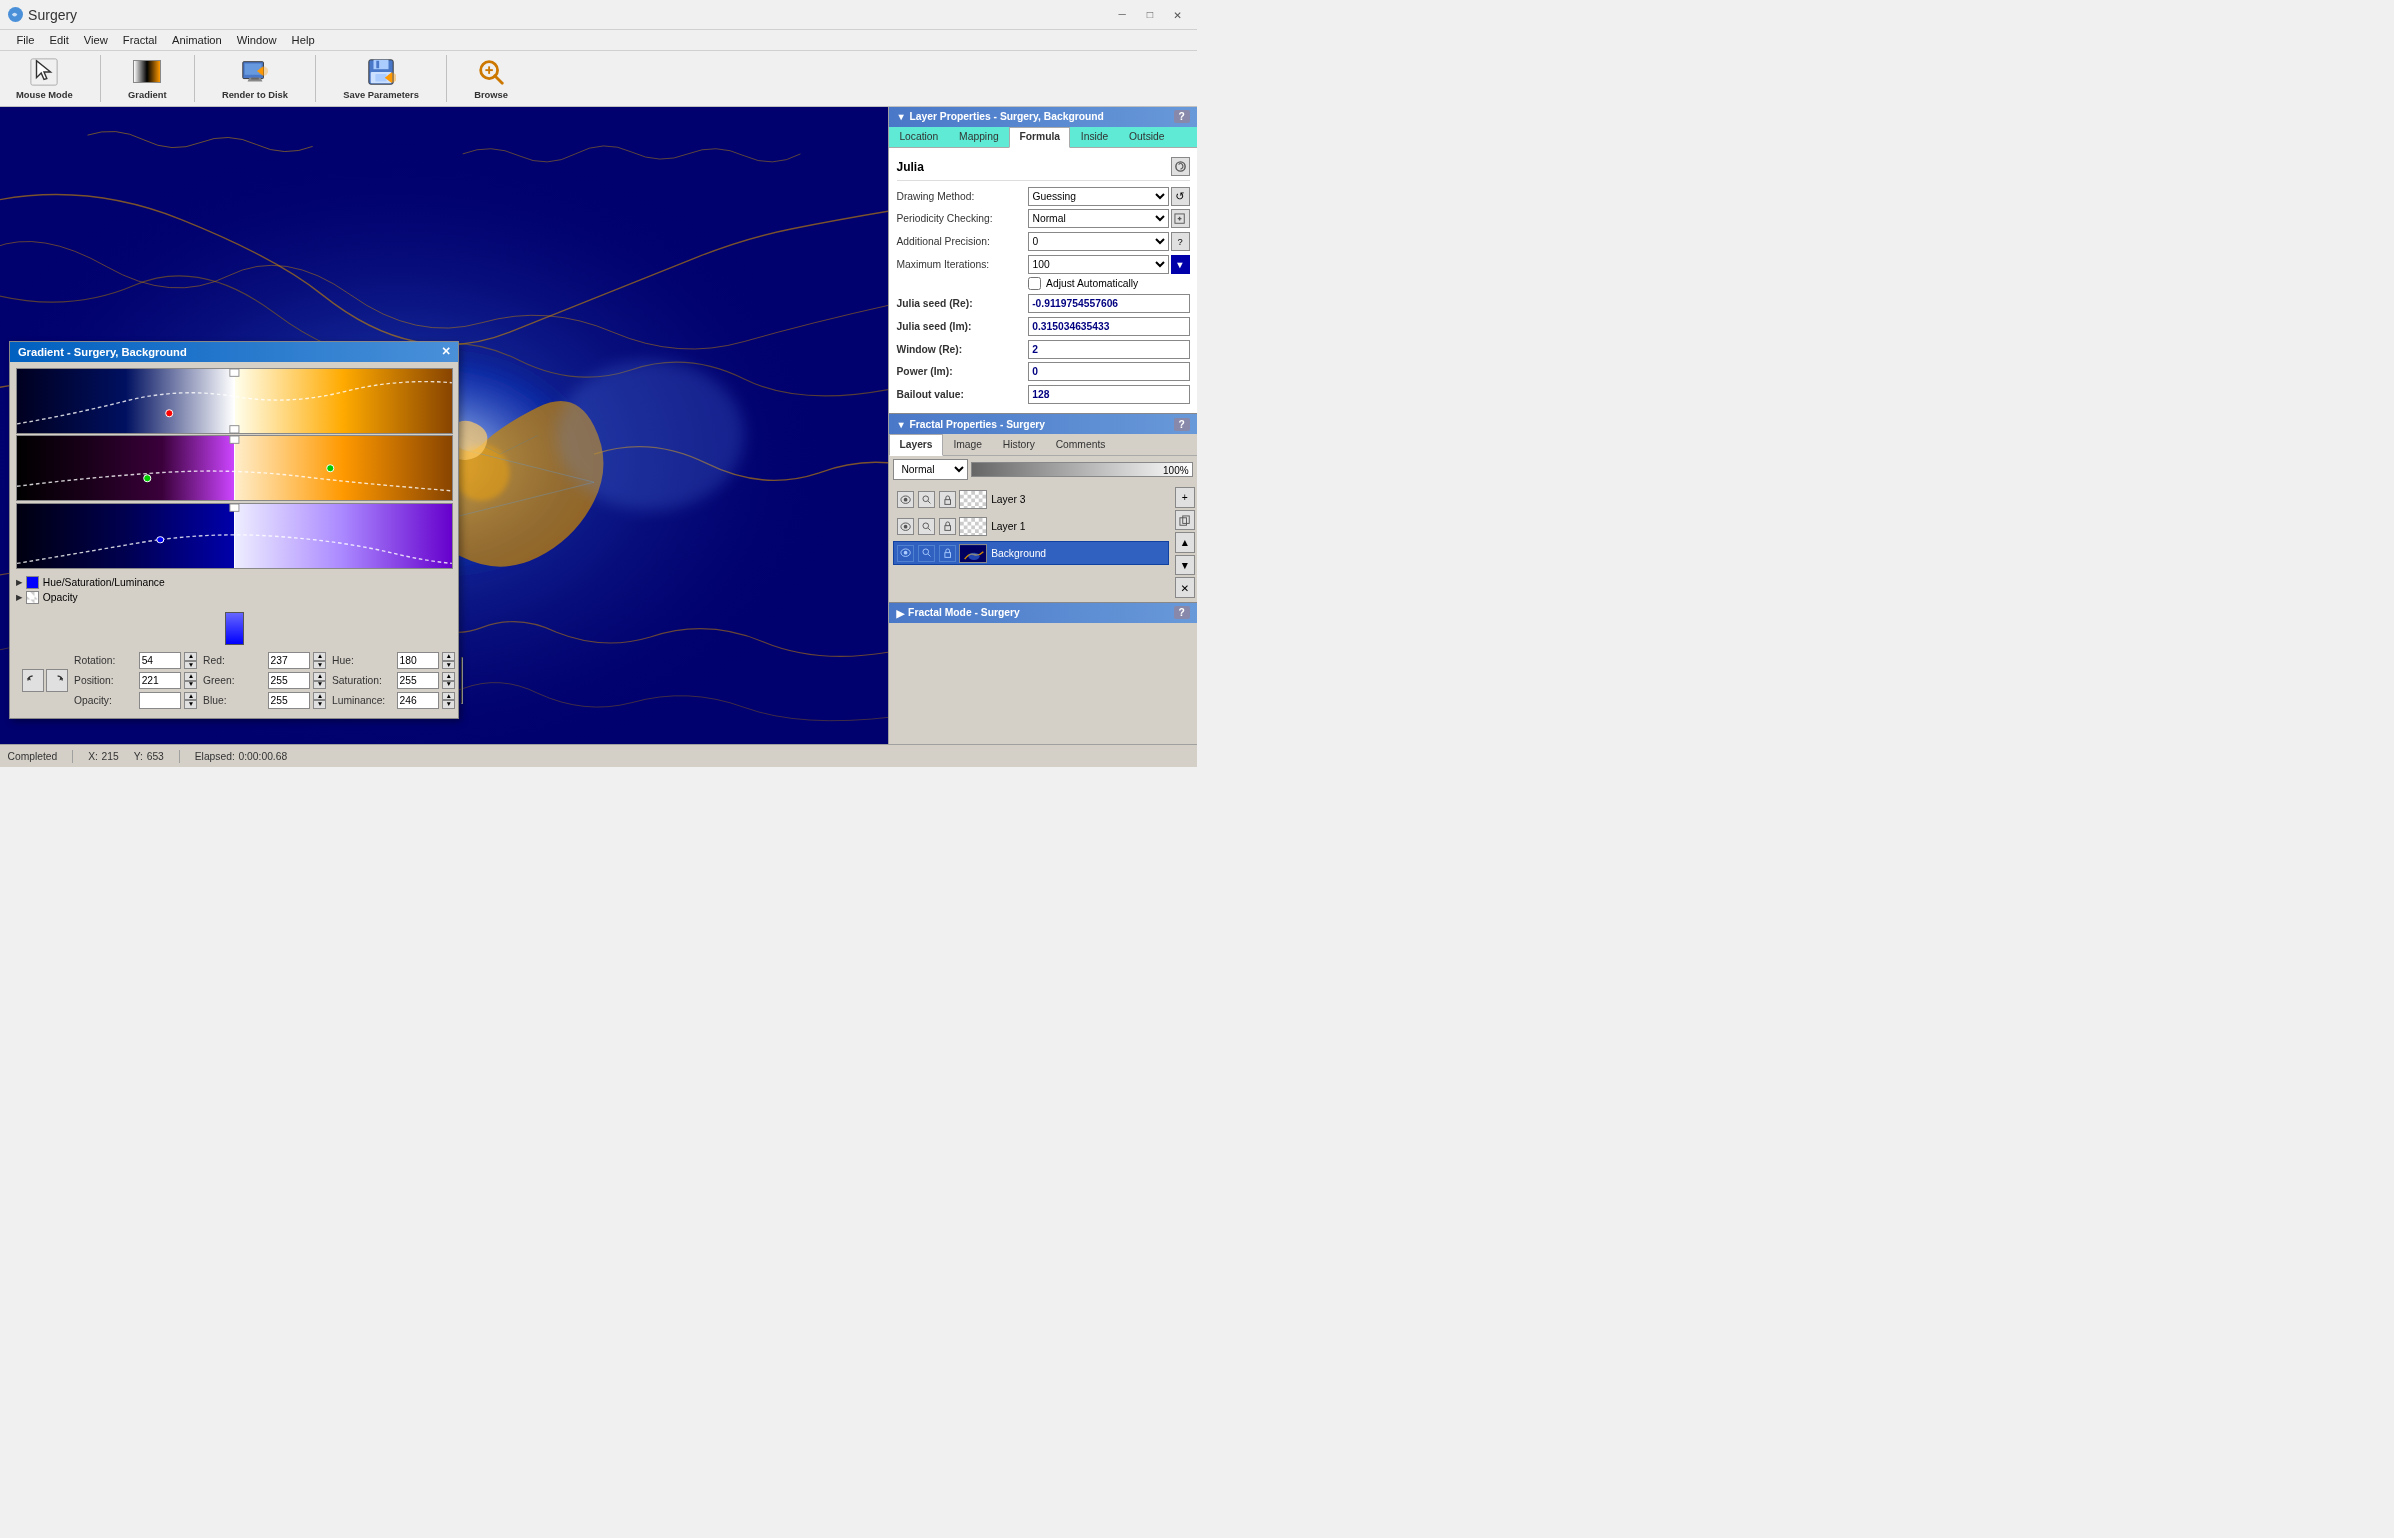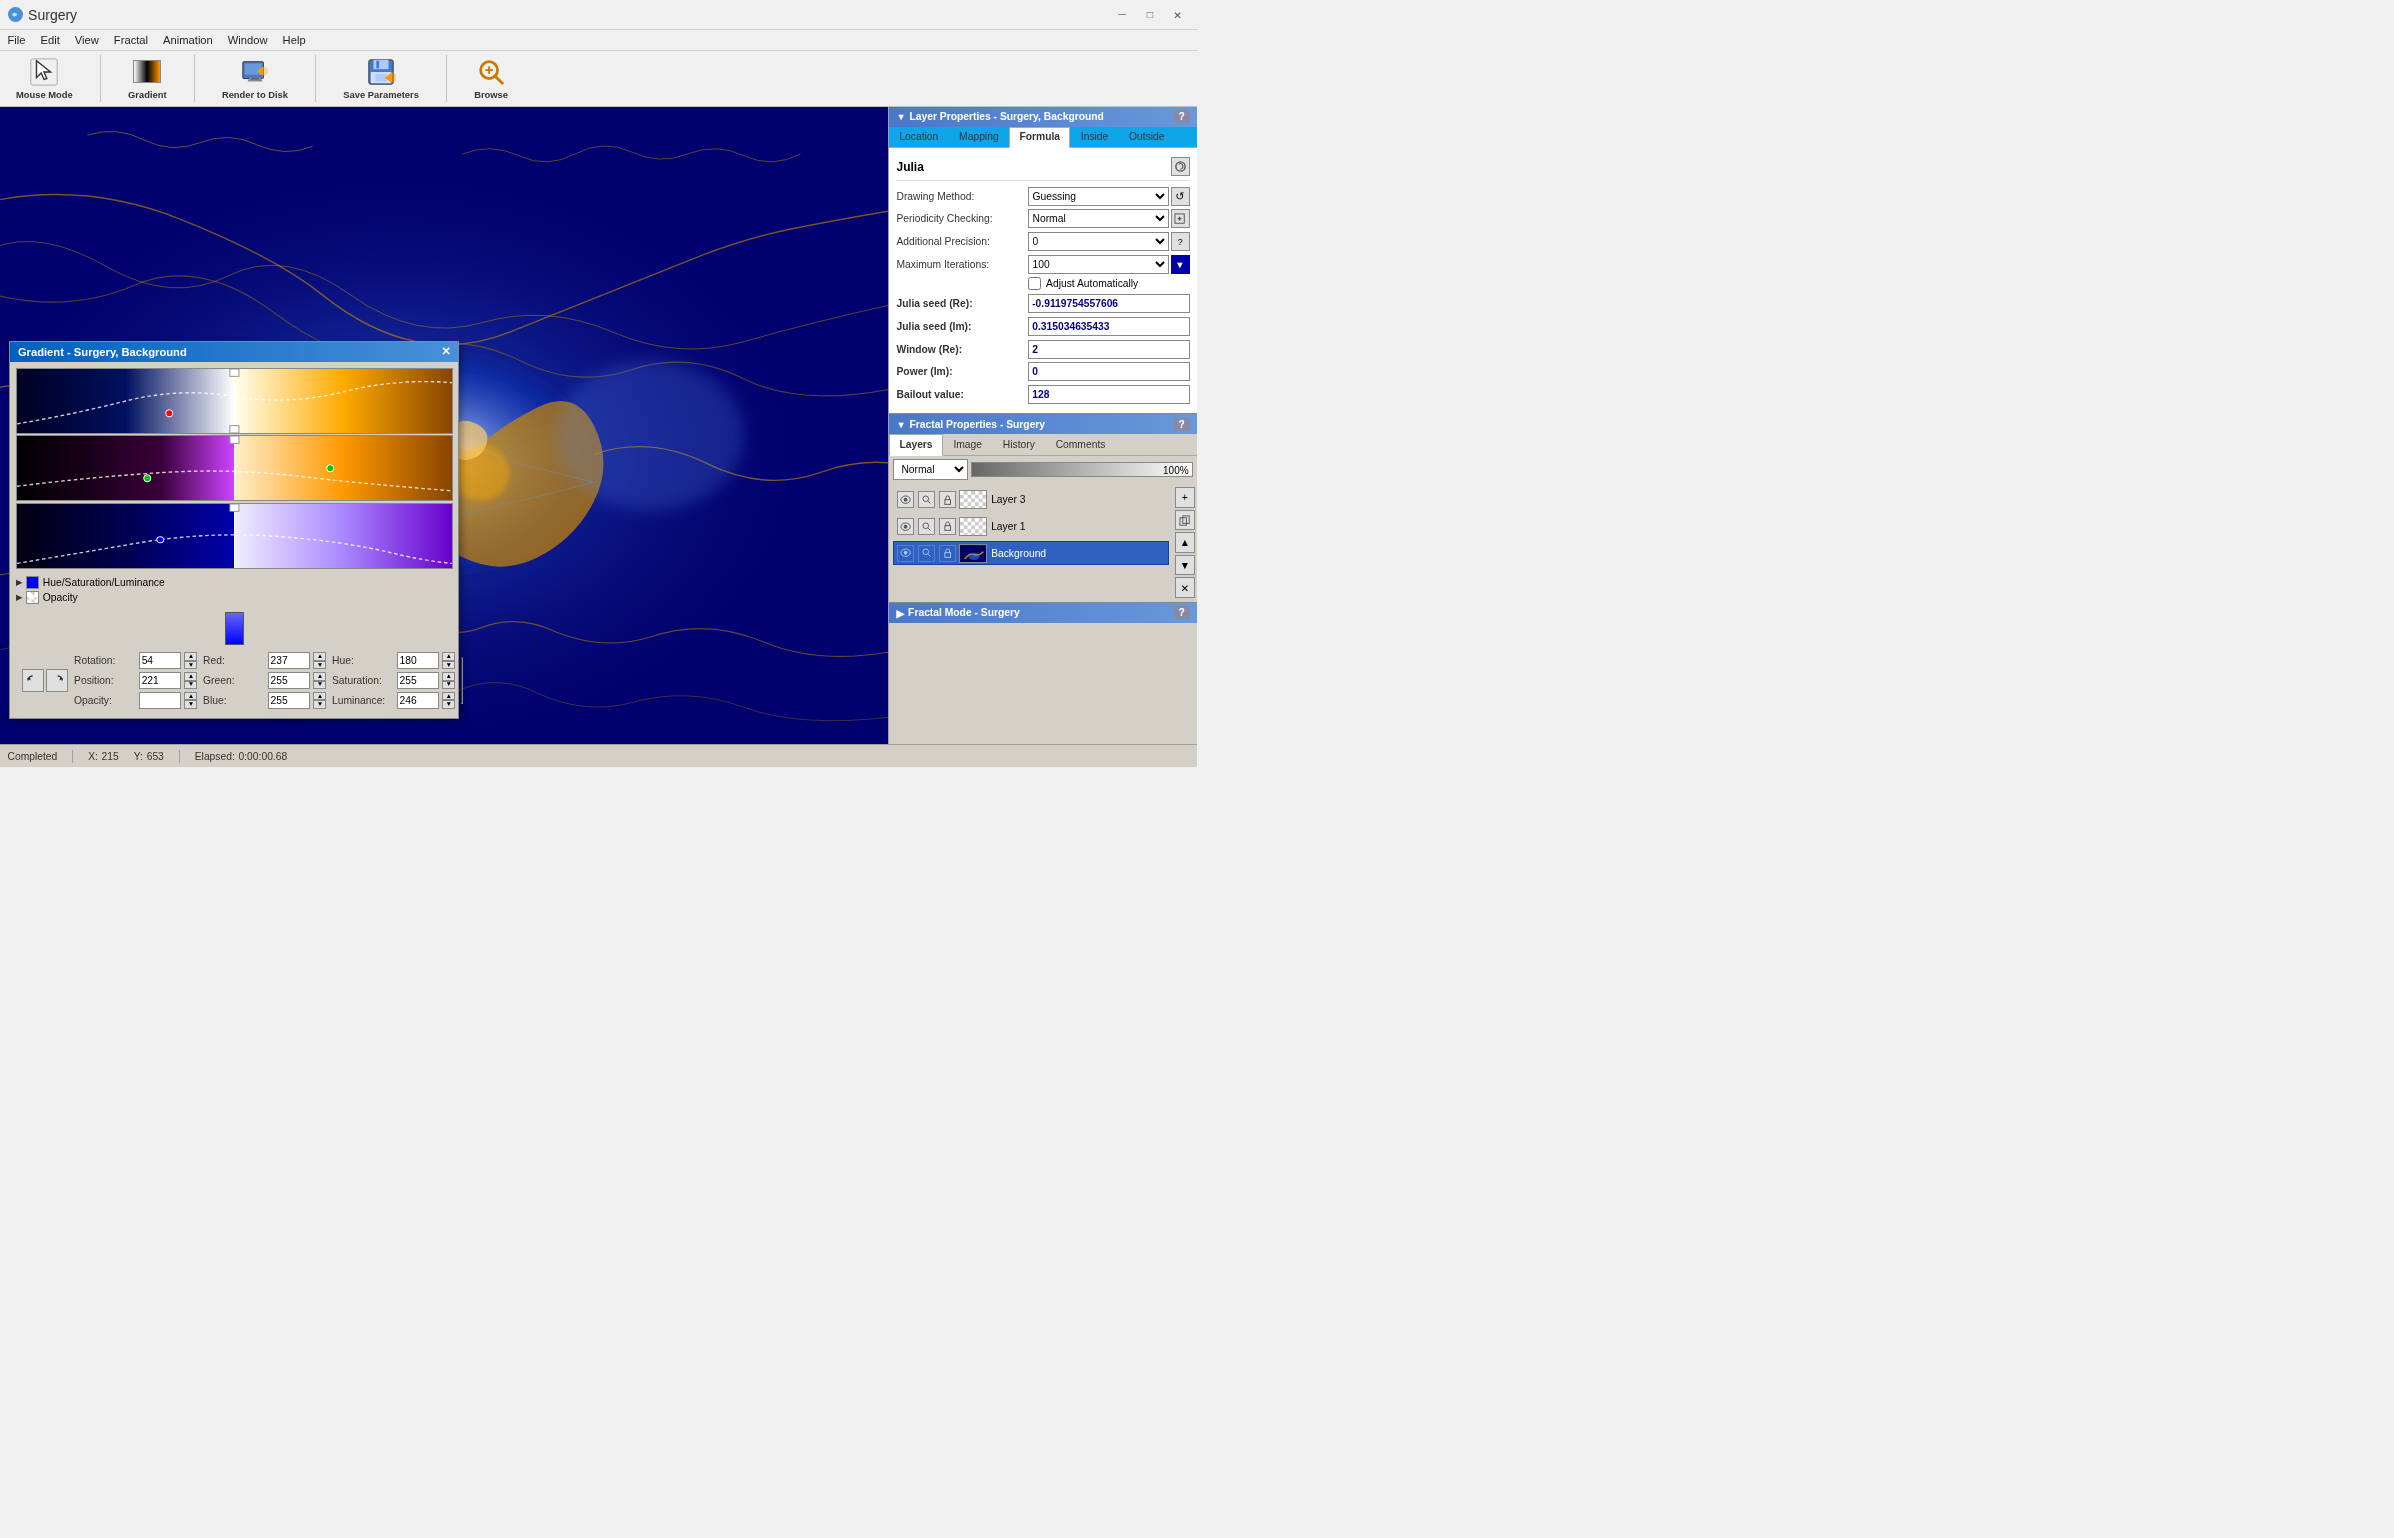--- a/index.html
+++ b/index.html
@@ -6,21 +6,21 @@
     body { font-family: 'Segoe UI', Arial, sans-serif; font-size: 11.2px; background: #f0f0f0; overflow: hidden; width: 1197px; height: 769px; }
 
     
     .title-bar { display: flex; align-items: center; background: #f0f0f0; height: 30px; padding: 0 7.5px; border-bottom: 0.9px solid #d0d0d0; }
     .title-bar-icon { width: 15px; height: 15px; margin-right: 5.6px; background: #4a90d9; border-radius: 50%; display: flex; align-items: center; justify-content: center; }
     .title-bar-title { font-size: 14px; color: #333; flex: 1; }
     .title-bar-controls { display: flex; gap: 3.7px; }
     .title-btn { width: 24px; height: 19px; border: none; background: transparent; cursor: pointer; font-size: 10.3px; display: flex; align-items: center; justify-content: center; color: #555; }
 
     
-    .menu-bar { display: flex; background: #f0f0f0; height: 20.6px; align-items: center; border-bottom: 0.9px solid #d0d0d0; padding: 0 0; }
+    .menu-bar { display: flex; background: #f0f0f0; height: 20.6px; align-items: center; border-bottom: 0.9px solid #d0d0d0; padding: 0 9px; }
     .menu-item { padding: 1.9px 7.5px; cursor: pointer; font-size: 11.2px; color: #222; }
 
     
     .toolbar { display: flex; align-items: center; background: #f0f0f0; height: 56px; border-bottom: 1.9px solid #c0c0c0; padding: 0 7.5px; gap: 15px; }
     .tool-group { display: flex; align-items: center; gap: 3.7px; font-weight: bold; }
     .tool-btn { display: flex; flex-direction: column; align-items: center; padding: 3.7px 7.5px; cursor: pointer; border: 0.9px solid transparent; min-width: 47px; }
     .tool-btn .icon { width: 30px; height: 30px; display: flex; align-items: center; justify-content: center; }
     .tool-btn .label { font-size: 9.4px; color: #333; text-align: center; margin-top: 1.9px; }
     .tool-separator { width: 0.9px; height: 47px; background: #c0c0c0; margin: 0 3.7px; }
 
@@ -62,21 +62,21 @@
 
     
     .right-panel { width: 309px; background: #d4d0c8; border-left: 0.9px solid #a0a0a0; display: flex; flex-direction: column; overflow-y: auto; }
 
     
     .panel-section { border-bottom: 1.9px solid #888; }
     .panel-header { background: linear-gradient(to right, #4a78c8, #6899d9); color: white; padding: 3.7px 7.5px; font-size: 10.3px; font-weight: bold; display: flex; align-items: center; justify-content: space-between; cursor: pointer; }
     .panel-header-left { display: flex; align-items: center; gap: 3.7px; }
     .panel-collapse { font-size: 9.4px; }
     .panel-help { font-size: 10.3px; font-weight: bold; background: #8888aa; padding: 0.9px 4.7px; border-radius: 1.9px; }
-    .lp-tabs { display: flex; background: #0ea5e9; border-bottom: 0.9px solid #aaa; }
+    .lp-tabs { display: flex; background: #5eead4; border-bottom: 0.9px solid #aaa; }
     .lp-tab { padding: 3.7px 9.4px; font-size: 10.3px; cursor: pointer; border: 0.9px solid transparent; color: #333; }
     .lp-tab.active { background: white; border: 0.9px solid #aaa; border-bottom: 0.9px solid white; margin-bottom: -0.9px; font-weight: bold; }
     .lp-content { padding: 5.6px 7.5px; background: white; }
     .lp-title { font-size: 12px; font-weight: bold; padding: 3.7px 0; border-bottom: 0.9px solid #ddd; margin-bottom: 5.6px; display: flex; align-items: center; justify-content: space-between; }
     .lp-row { display: flex; align-items: center; margin-bottom: 3.7px; }
     .lp-label { width: 131px; font-size: 10.3px; color: #333; }
     .lp-select { flex: 1; height: 19px; border: 0.9px solid #888; font-size: 10.3px; background: white; cursor: pointer; }
     .lp-checkbox-row { display: flex; align-items: center; gap: 5.6px; margin: 3.7px 0 3.7px 131px; font-size: 10.3px; }
     .lp-value-row { display: flex; align-items: center; margin-bottom: 3.7px; }
     .lp-value-label { width: 131px; font-size: 10.3px; color: #333; font-weight: bold; }

